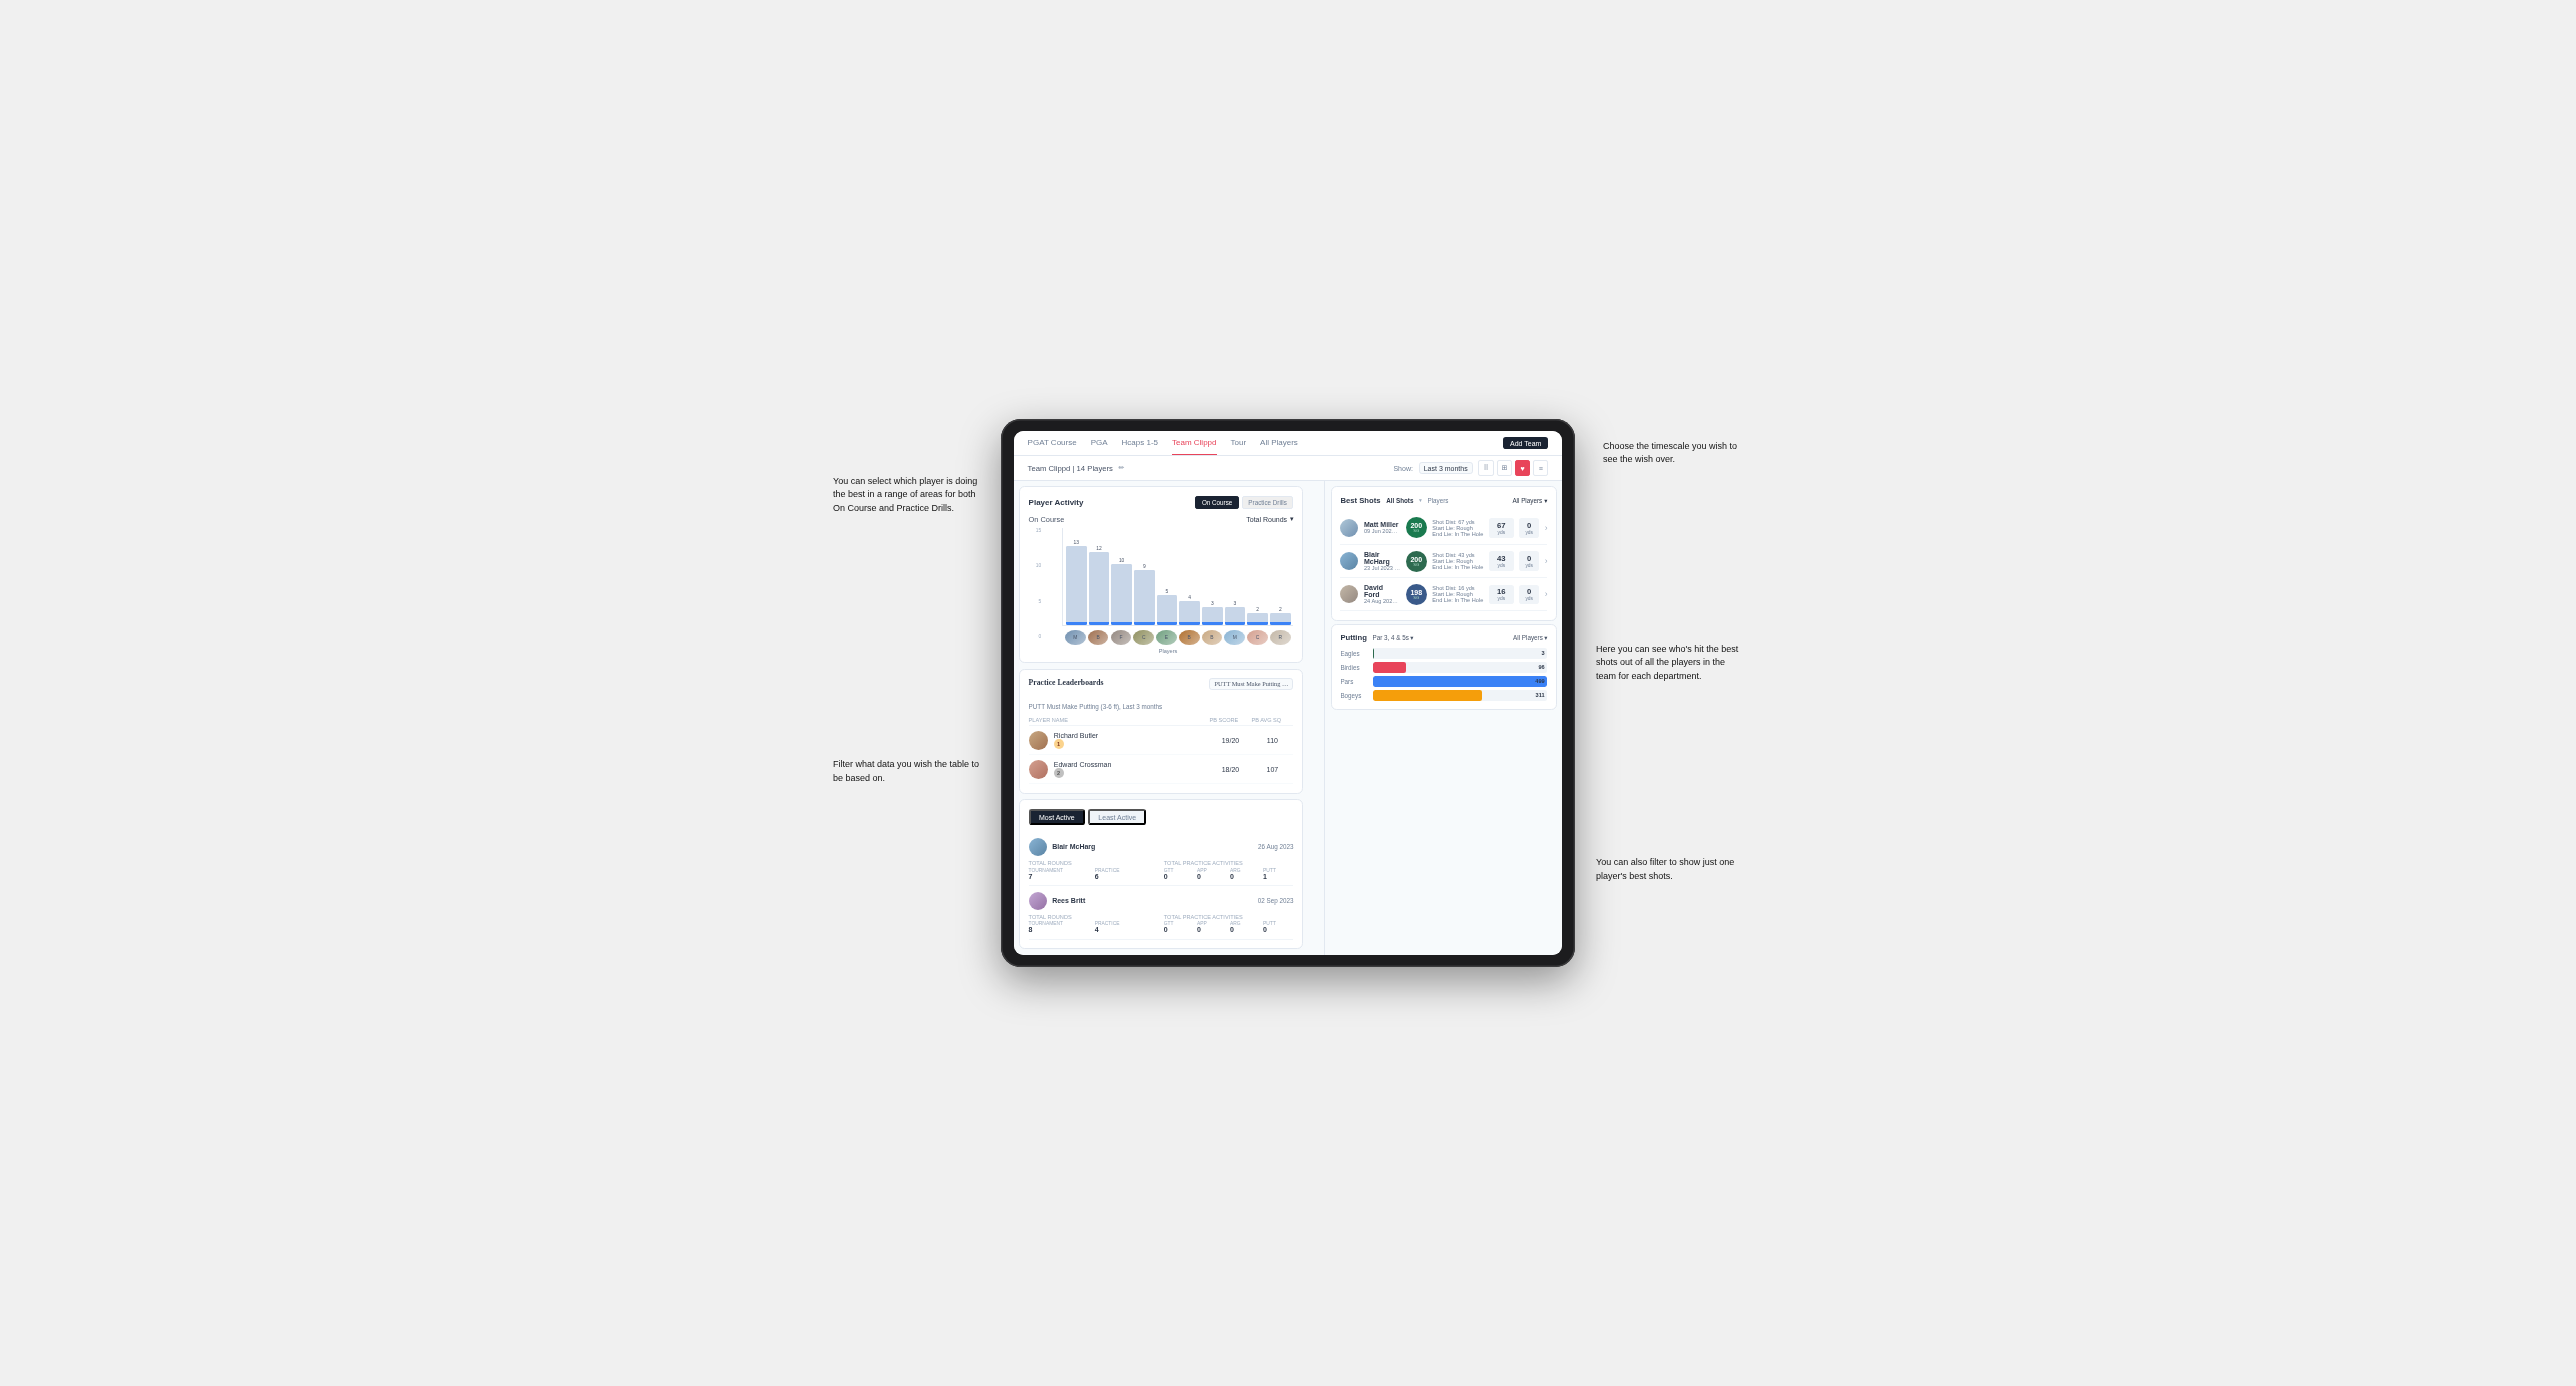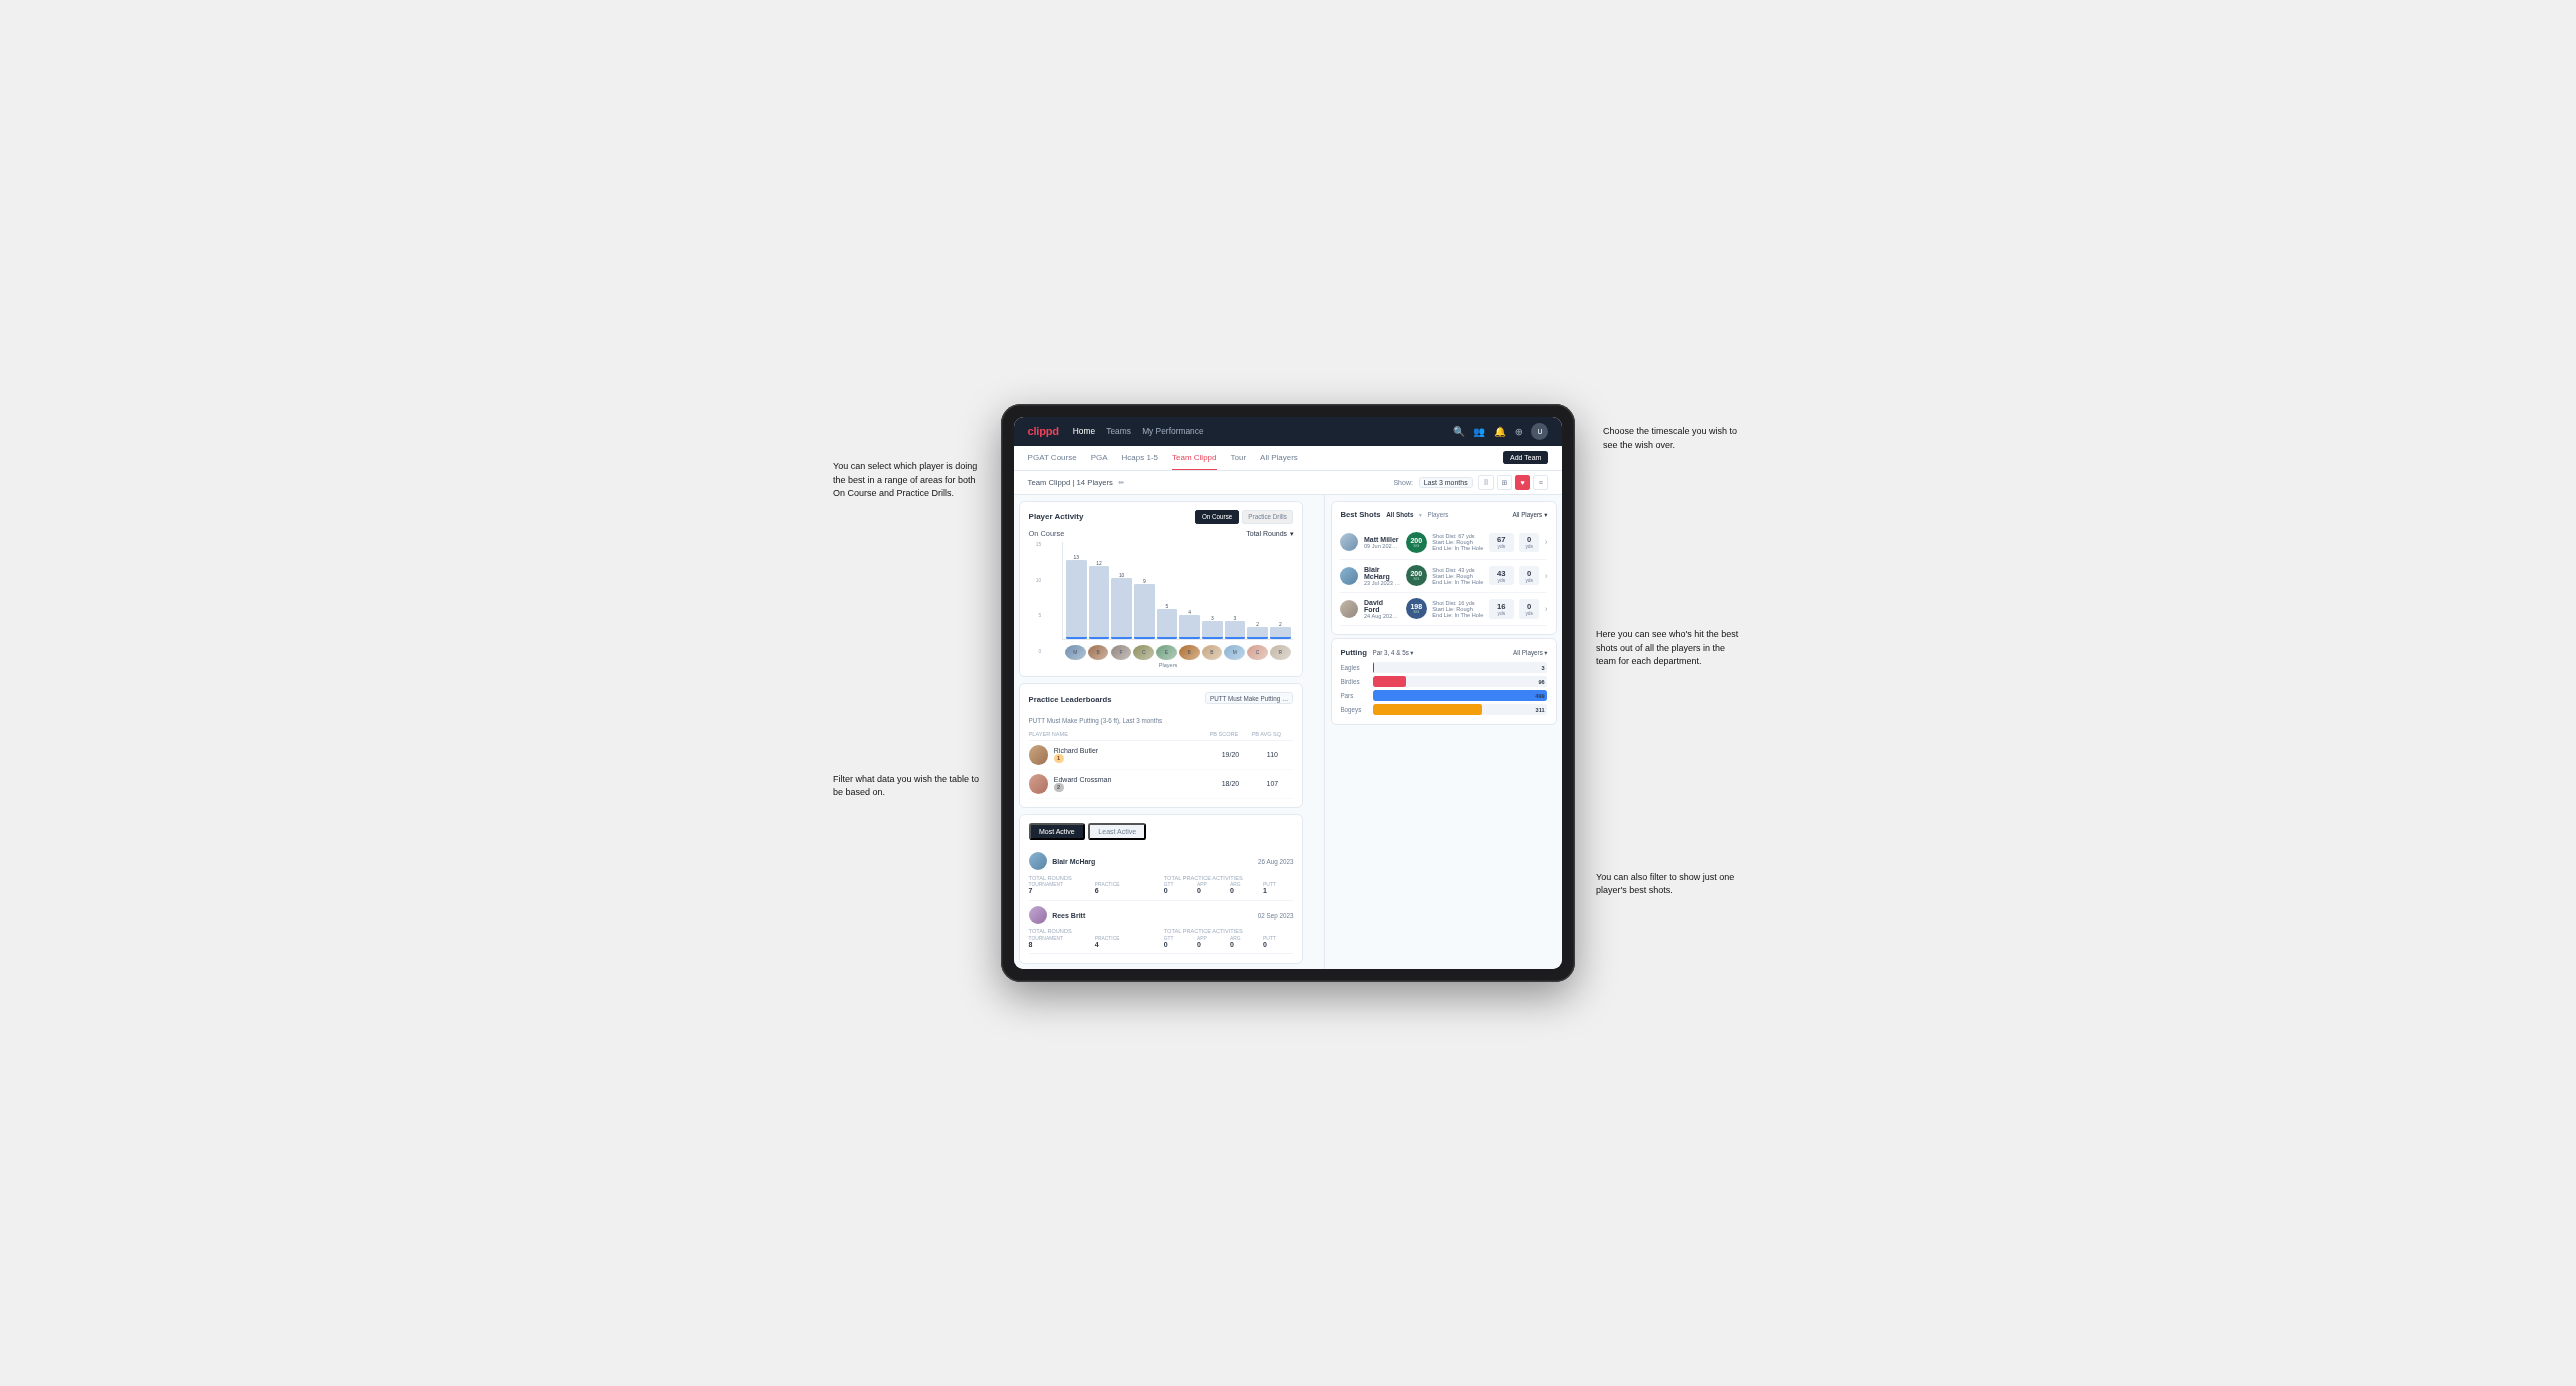--- a/index.html
+++ b/index.html
@@ -296,23 +296,24 @@
     
     .practice-card {
       background: #fff;
       margin: 0 5.6px 5.6px 5.6px;
       border-radius: 5.6px;
       padding: 8.4px;
       border: 0.7px solid #e2e8f0;
     }
     .practice-header {
       display: flex;
-      align-items: flex-end;
+      align-items: flex-start;
       justify-content: space-between;
       margin-bottom: 13px;
+      font-family: Liberation Serif, serif;
     }
     .practice-title { font-size: 7.7px; font-weight: 600; color: #2d3748; }
     .practice-filter {
       font-size: 6.3px;
       color: #4a5568;
       background: #f7fafc;
       border: 0.7px solid #e2e8f0;
       padding: 1.4px 4.2px;
       border-radius: 2.8px;
       cursor: pointer;
@@ -554,35 +555,20 @@
 
   <div class="annotation annotation-tl">You can select which player is doing the best in a range of areas for both On Course and Practice Drills.</div>
   <div class="annotation annotation-tr">Choose the timescale you wish to see the wish over.</div>
   <div class="annotation annotation-bl">Filter what data you wish the table to be based on.</div>
   <div class="annotation annotation-mr">Here you can see who's hit the best shots out of all the players in the team for each department.</div>
   <div class="annotation annotation-br">You can also filter to show just one player's best shots.</div>
 
   <div class="tablet">
     <div class="tablet-screen">
 
-      <nav class="top-nav">
-        <span class="logo">clippd</span>
-        <div class="nav-links">
-          <span class="nav-link active">Home</span>
-          <span class="nav-link">Teams</span>
-          <span class="nav-link">My Performance</span>
-        </div>
-        <div class="nav-right">
-          <span class="nav-icon">🔍</span>
-          <span class="nav-icon">👥</span>
-          <span class="nav-icon">🔔</span>
-          <span class="nav-icon">⊕</span>
-          <div class="avatar-circle">U</div>
-        </div>
-      </nav>
 
       <div class="sub-nav">
         <span class="sub-nav-link">PGAT Course</span>
         <span class="sub-nav-link">PGA</span>
         <span class="sub-nav-link">Hcaps 1-5</span>
         <span class="sub-nav-link active">Team Clippd</span>
         <span class="sub-nav-link">Tour</span>
         <span class="sub-nav-link">All Players</span>
         <div class="sub-nav-right">
           <div class="add-team-btn">Add Team</div>

